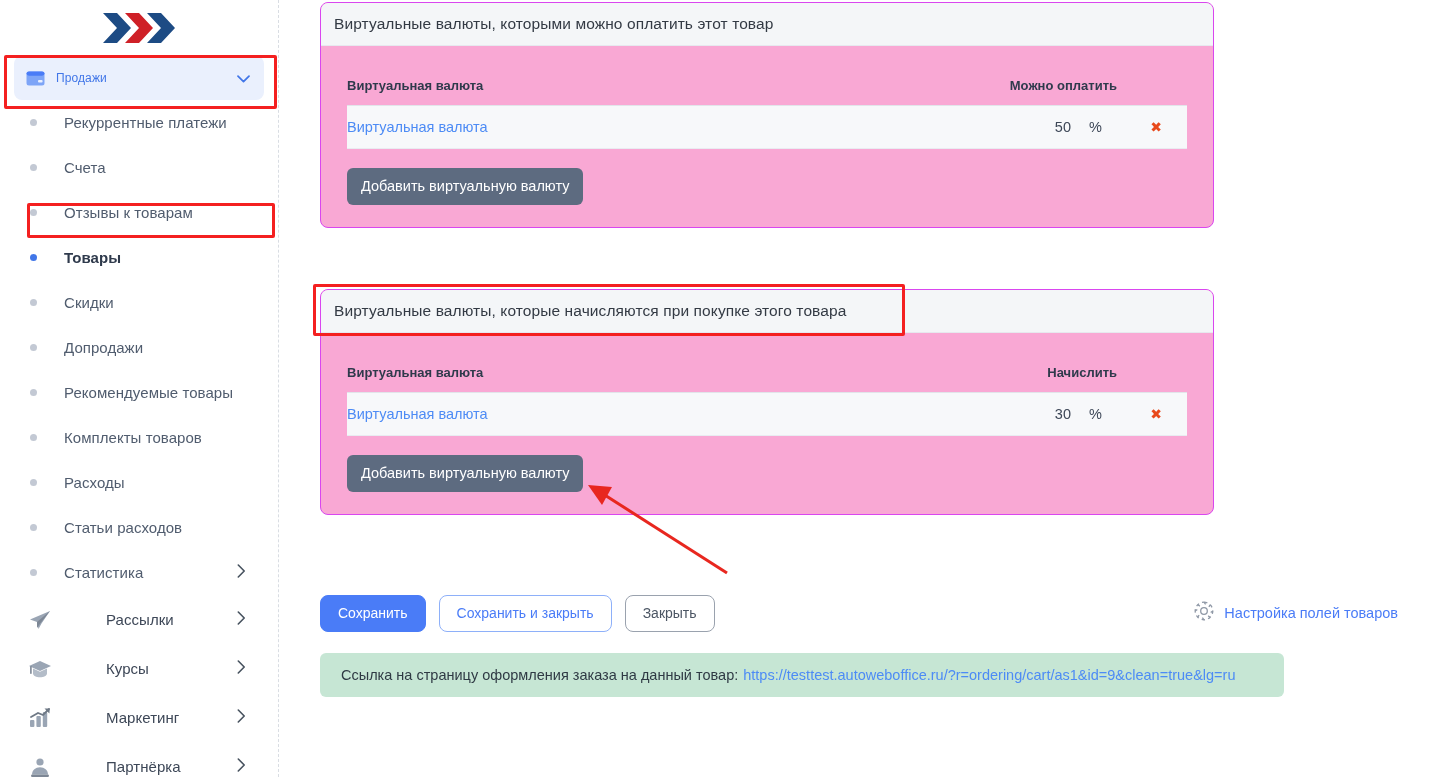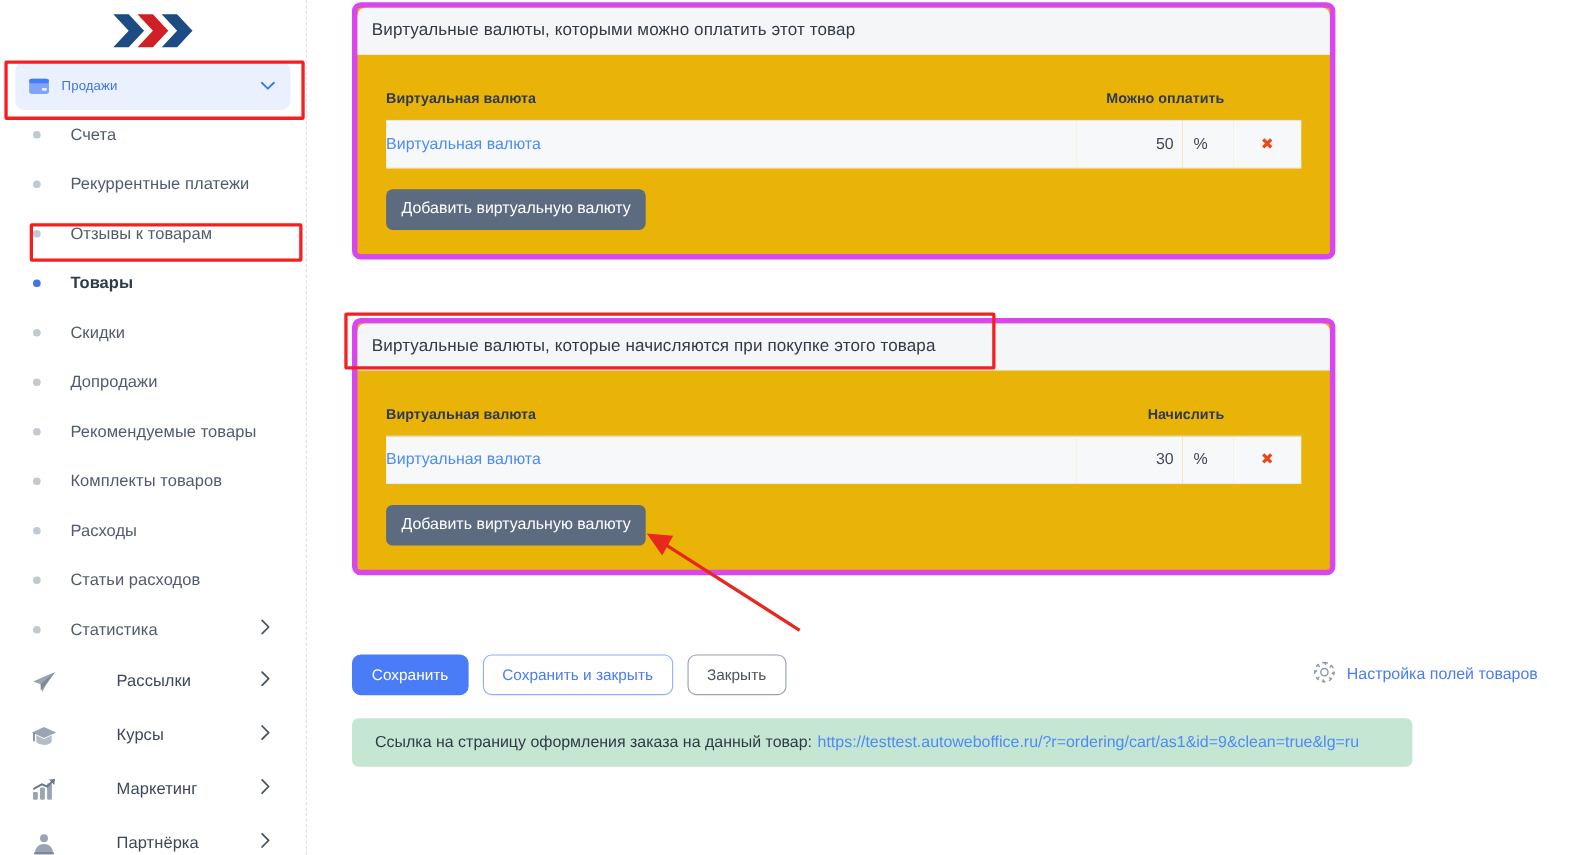--- a/index.html
+++ b/index.html
@@ -85,22 +85,22 @@
   
   #main {
     position: absolute; left: 279px; top: 0;
     width: 1160px; height: 777px;
     background: #ffffff;
     overflow: hidden;
   }
   .panel {
     position: absolute;
     left: 41px; width: 894px;
-    background: #eab308;
-    border: 5px solid #d946ef;
+    background: #f9a8d4;
+    border: 1px solid #d946ef;
     border-radius: 8px;
   }
   .panel-head {
     background: #f4f6f8;
     border-bottom: 1px solid #e7e9ef;
     border-radius: 7px 7px 0 0;
     height: 43px;
     display: flex; align-items: center;
     padding-left: 13px;
     font-size: 15.5px; color: #333a44;
@@ -221,25 +221,25 @@
       <span>
         <svg class="chev-d" viewBox="0 0 13 8">
           <path d="M1 1.2 L6.5 6.6 L12 1.2" fill="none" stroke="#4176e8" stroke-width="1.7" stroke-linecap="round" stroke-linejoin="round"></path>
         </svg>
       </span>
     </div>
 
     <div id="subitems">
         <div class="subitem">
           <span class="dot"></span>
+          <span class="slabel">Рекуррентные платежи</span>
+        </div>
+        <div class="subitem">
+          <span class="dot"></span>
           <span class="slabel">Счета</span>
-        </div>
-        <div class="subitem">
-          <span class="dot"></span>
-          <span class="slabel">Рекуррентные платежи</span>
         </div>
         <div class="subitem">
           <span class="dot"></span>
           <span class="slabel">Отзывы к товарам</span>
         </div>
         <div class="subitem active">
           <span class="dot"></span>
           <span class="slabel">Товары</span>
         </div>
         <div class="subitem">

